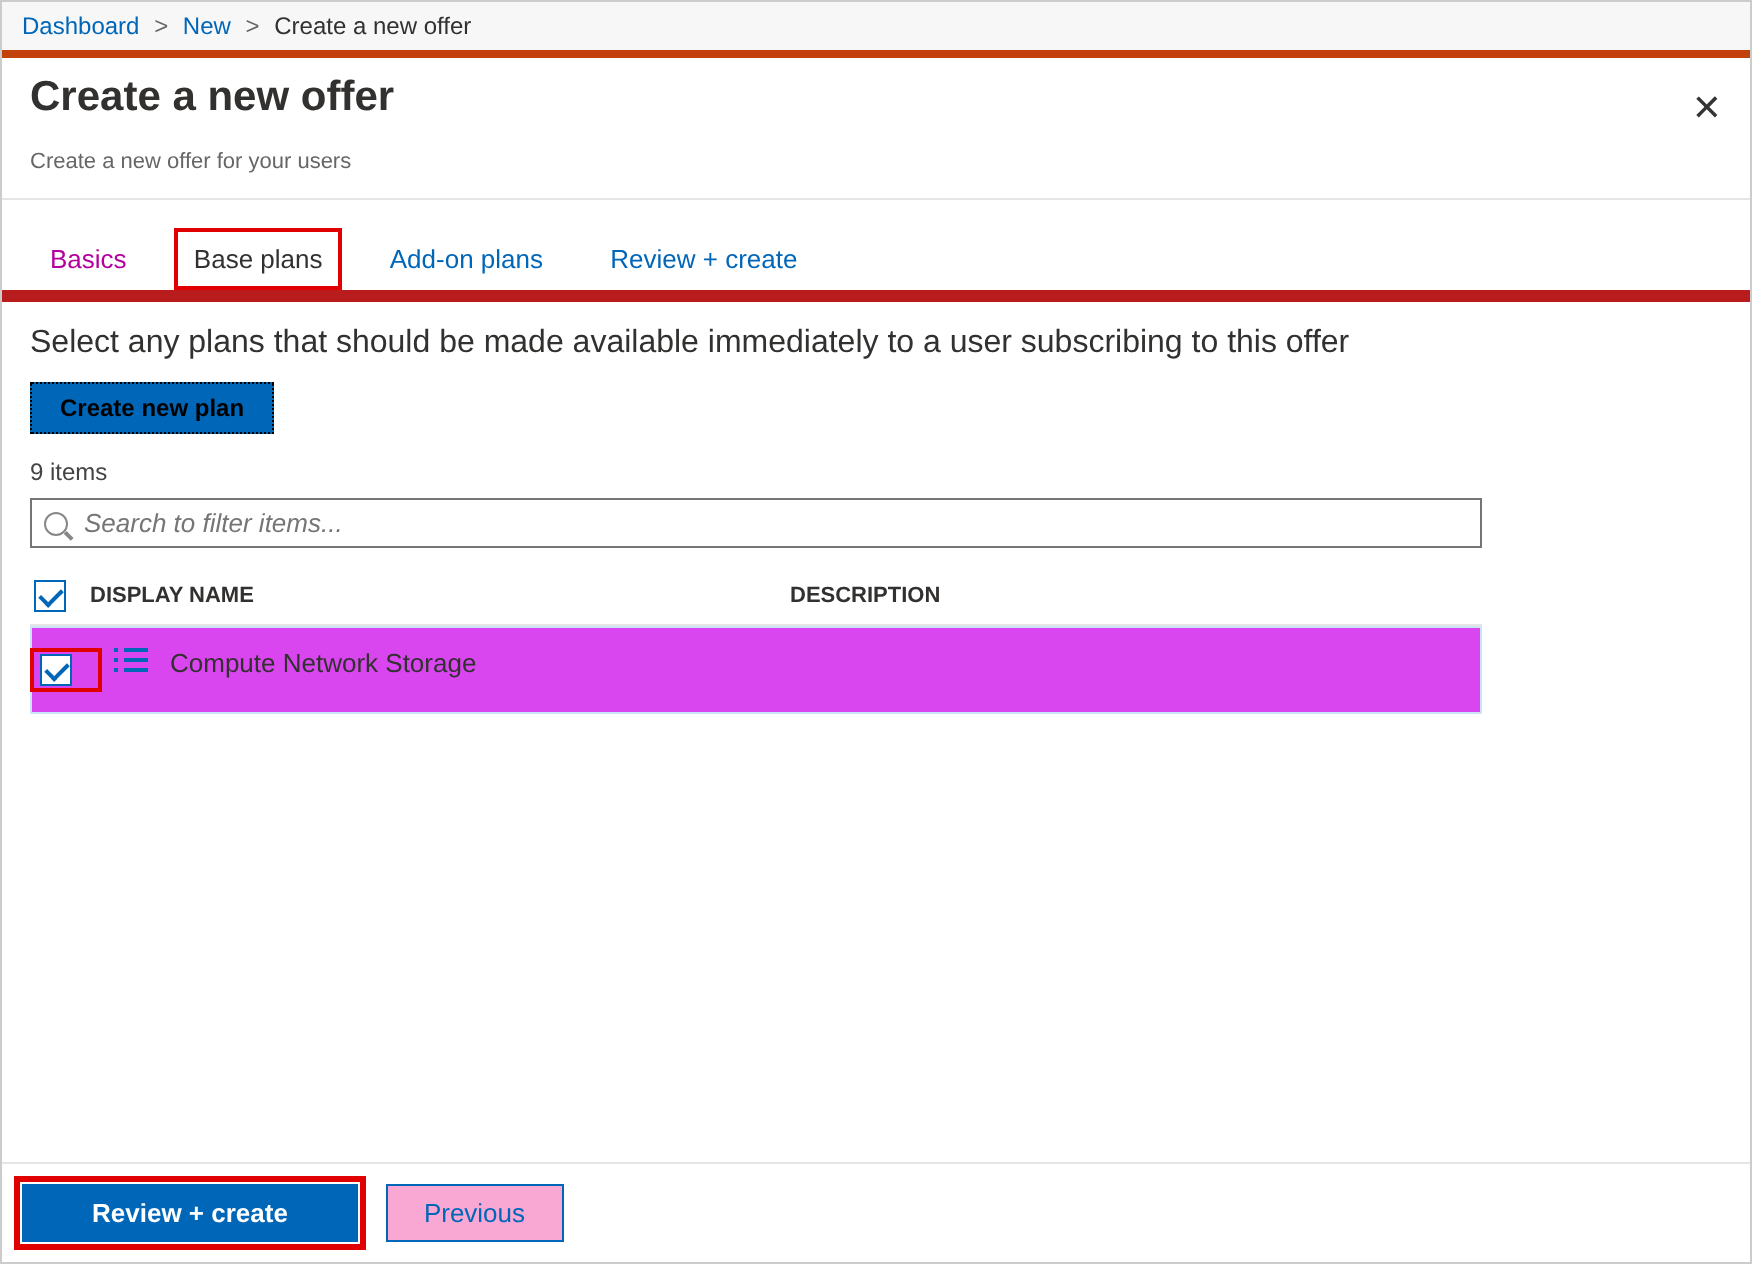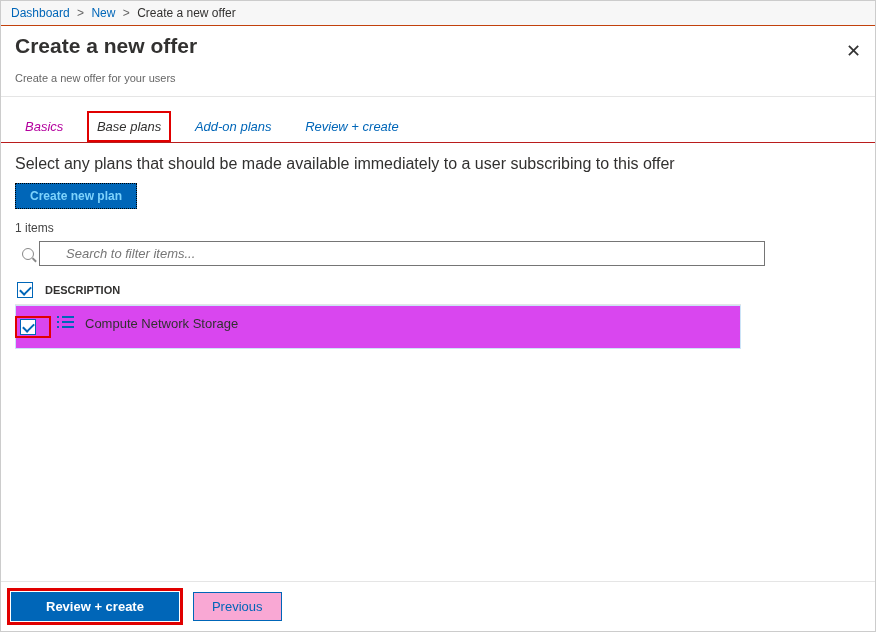--- a/index.html
+++ b/index.html
@@ -1,32 +1,32 @@
 <!DOCTYPE html>
 <html><head>
   <meta charset="utf-8">
   <style>
     * { box-sizing: border-box; margin: 0; padding: 0; font-family: 'Segoe UI', Arial, sans-serif; }
     body { width:876px; height:632px; background:#fff; border:1px solid #ccc; position:relative; color:#323130; font-size:13px; }
-    .breadcrumb { padding:5px 10px; background:#f7f7f7; border-bottom:1px solid #c2410c; font-size:12px; }
+    .breadcrumb { padding:5px 10px; background:#f7f7f7; border-bottom:4px solid #c2410c; font-size:12px; }
     .breadcrumb a { color:#0066b8; text-decoration:none; cursor:pointer; }
     .breadcrumb .sep { margin:0 4px; color:#666; }
     .header { padding:8px 14px 12px 14px; position:relative; border-bottom:1px solid #e5e5e5; }
     .header h1 { font-size:21px; font-weight:600; }
     .header .sub { color:#666; font-size:11px; margin-top:14px; }
     .close { position:absolute; right:14px; top:14px; font-size:18px; cursor:pointer; color:#333; font-weight:300; }
-    .tabs { padding:14px 14px 0 14px; border-bottom:1px solid #b91c1c;font-style:italic; }
+    .tabs { padding:14px 14px 0 14px; border-bottom:6px solid #b91c1c; }
     .tab { display:inline-block; padding:6px 8px; margin-right:10px; font-size:13px; color:#0066b8; cursor:pointer; border:2px solid transparent; }
     .tab.prev { color:#b4009e; }
     .tab.active { color:#323130; border:2px solid #e00000; border-bottom-color:#e00000; }
     .instr { padding:12px 14px 10px; font-size:16px; }
-    .createbtn { margin:0 14px; padding:5px 14px; background:#0066b8; color:#7dd3fc; border:1px dotted #000; font-weight:600; font-size:12px; cursor:pointer; }
+    .createbtn { margin:0 14px; padding:5px 14px; background:#0066b8; color:#000000; border:1px dotted #000; font-weight:600; font-size:12px; cursor:pointer; }
     .count { padding:12px 14px 6px; font-size:12px; color:#444; }
     .searchwrap { margin:0 14px 10px; }
-    .search { width:726px; padding:4px 8px 4px 26px; border:1px solid #757575; font-size:13px; font-style:italic; color:#888; background:#fff;margin-left:24px; }
+    .search { width:726px; padding:4px 8px 4px 26px; border:1px solid #757575; font-size:13px; font-style:italic; color:#888; background:#fff; }
     .searchicon { position:absolute; margin:7px 0 0 7px; width:12px; height:12px; border:1.5px solid #888; border-radius:50%; }
     .searchicon::after { content:""; position:absolute; width:5px; height:1.5px; background:#888; transform:rotate(45deg); left:9px; top:10px; }
     .table { margin:0 14px; width:726px; }
     .thead { display:flex; align-items:center; border-bottom:1px solid #e5e5e5; padding:6px 0; }
     .thead .col { font-size:11px; font-weight:600; }
     .checkbox { width:16px; height:16px; border:1px solid #0066b8; display:inline-flex; align-items:center; justify-content:center; margin:0 12px 0 2px; cursor:pointer; background:#fff; }
     .checkbox.chk::after { content:""; width:5px; height:9px; border:solid #0066b8; border-width:0 2px 2px 0; transform:rotate(45deg); margin-top:-2px; }
     .trow { display:flex; align-items:flex-start; padding:10px 0; background:#d946ef; border:1px solid #cce4f7; }
     .trow .rowcheck { border:2px solid #e00000; padding:1px; margin-left:-1px; margin-right:6px; }
     .listicon { display:inline-block; width:18px; height:14px; margin-right:10px; position:relative; }
@@ -66,30 +66,31 @@
   <span class="tab prev">Basics</span>
   <span class="tab active">Base plans</span>
   <span class="tab">Add-on plans</span>
   <span class="tab">Review + create</span>
 </div>
 
 <div class="instr">Select any plans that should be made available immediately to a user subscribing to this offer</div>
 
 <button class="createbtn">Create new plan</button>
 
-<div class="count">1 items</div>
+<div class="count">9 items</div>
 
 <div class="searchwrap">
   <span class="searchicon"></span>
   <input class="search" placeholder="Search to filter items..." style="">
 </div>
 
 <div class="table">
   <div class="thead">
     <span class="checkbox chk"></span>
+    <span class="col col-name">DISPLAY NAME</span>
     <span class="col">DESCRIPTION</span>
   </div>
   <div class="trow">
     <span class="rowcheck">
       <span class="checkbox chk"></span>
     </span>
     <span class="listicon">
       <span class="l1"></span>
         <span class="b1"></span>
         <span class="l2"></span>

